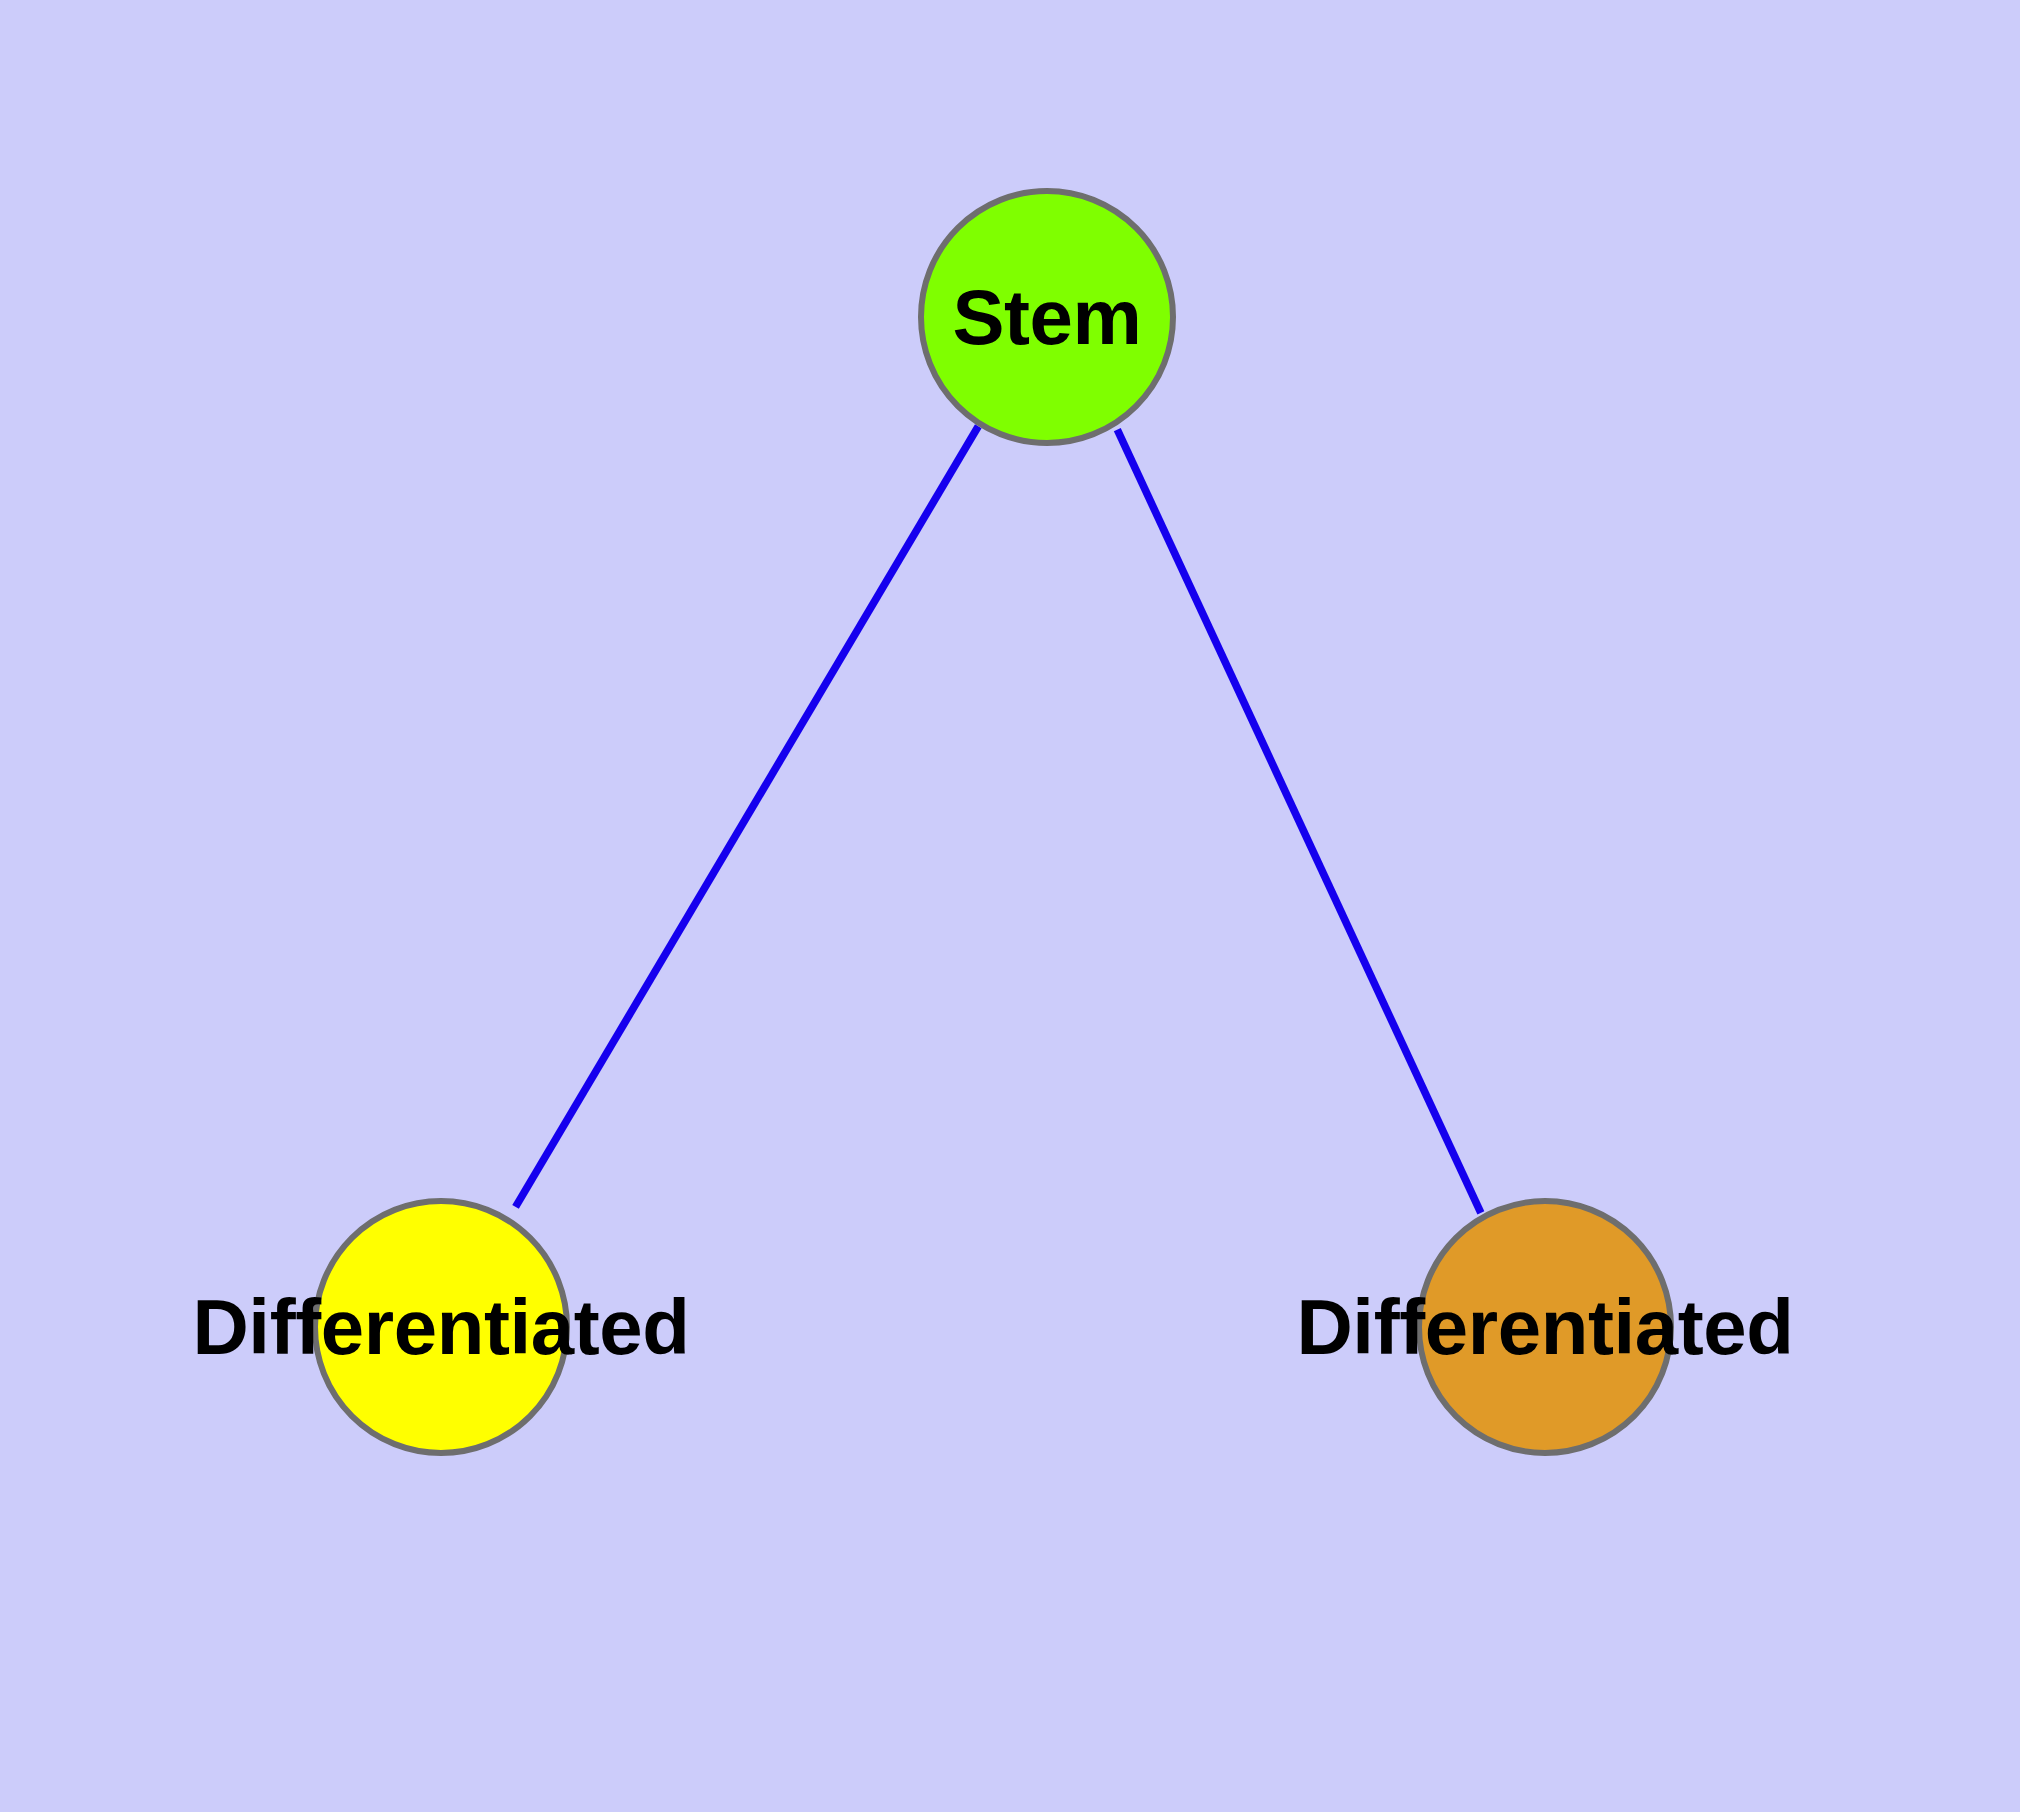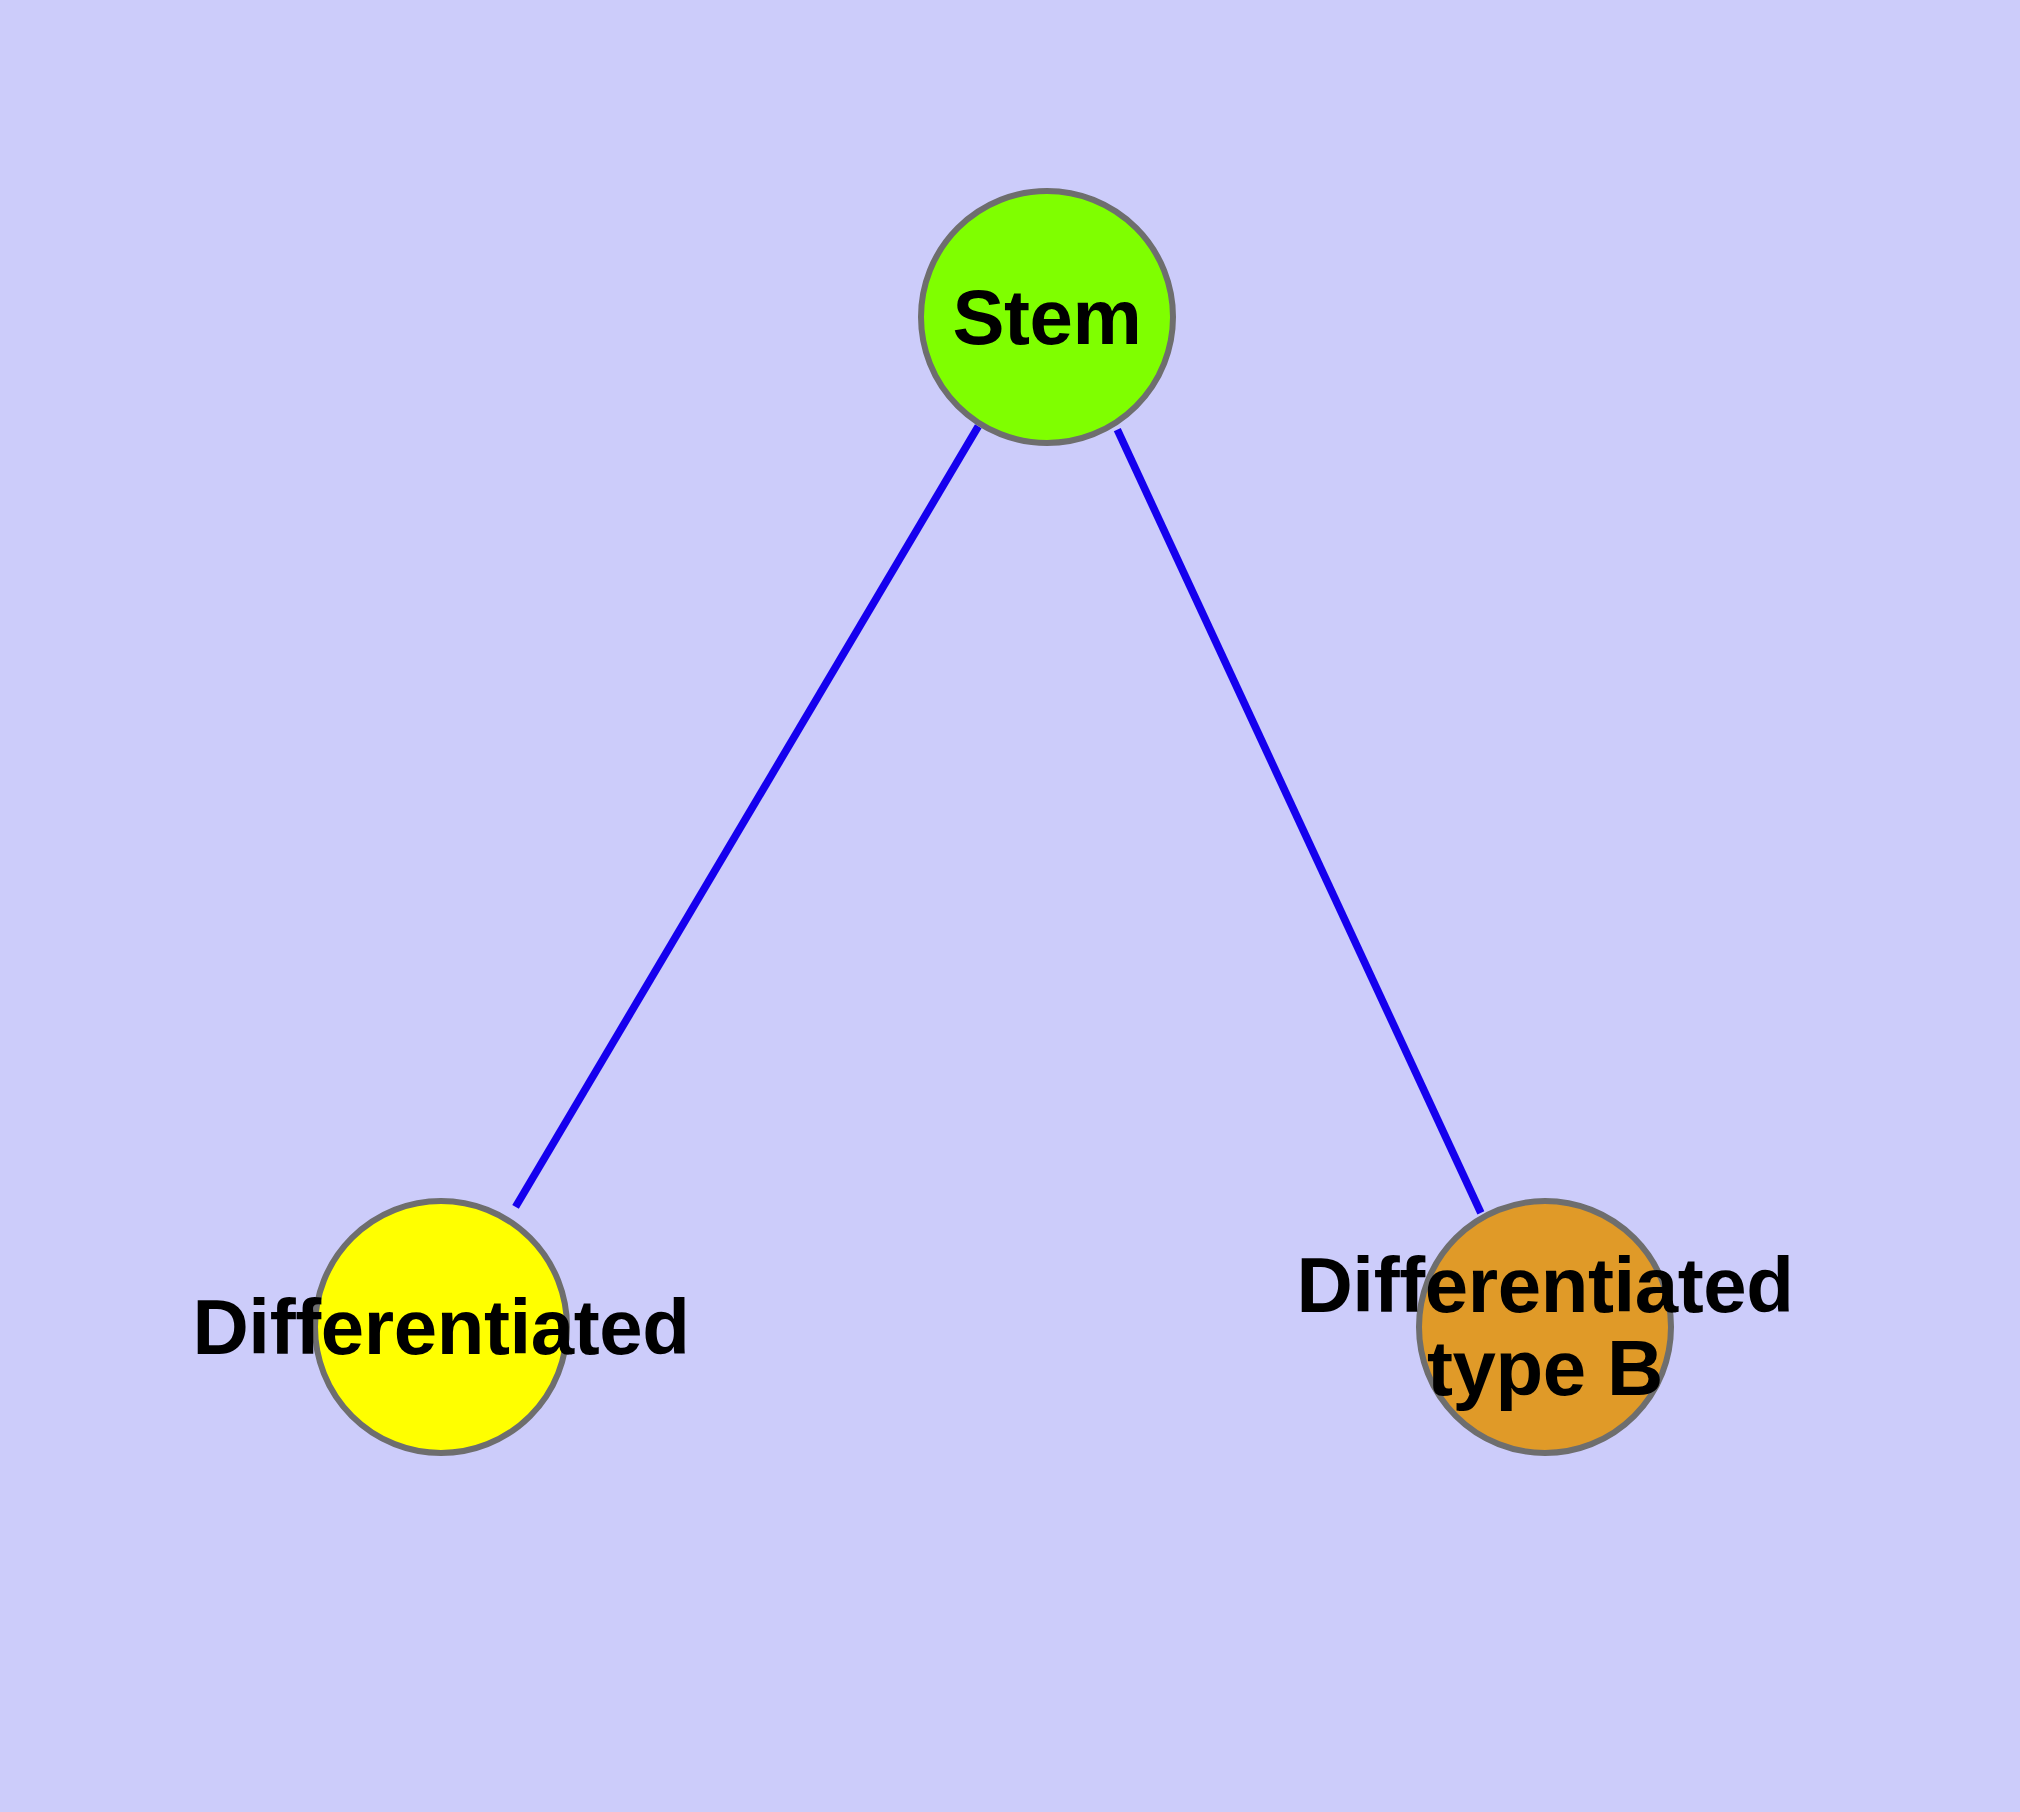--- a/index.html
+++ b/index.html
@@ -88,19 +88,18 @@
       <div class="graph-node" style="left: 312px; top: 1198px; width: 258px; height: 258px;">
         <div class="node-circle" style="left: 0px; top: 0px; width: 258px; height: 258px; background: rgb(255, 255, 0); border: 6px solid rgb(110, 110, 110);"></div>
         <div class="node-label" style="font-size: 78px; color: rgb(0, 0, 0);">
           <span class="label-line">Differentiated</span>
         </div>
       </div>
       <div class="graph-node" style="left: 1416px; top: 1198px; width: 258px; height: 258px;">
         <div class="node-circle" style="left: 0px; top: 0px; width: 258px; height: 258px; background: rgb(224, 154, 40); border: 6px solid rgb(110, 110, 110);"></div>
         <div class="node-label" style="font-size: 78px; color: rgb(0, 0, 0);">
           <span class="label-line">Differentiated</span>
-          <span class="label-line">type B</span>
         </div>
       </div>
     </div>
 
 </div>
 
 
 </body></html>

